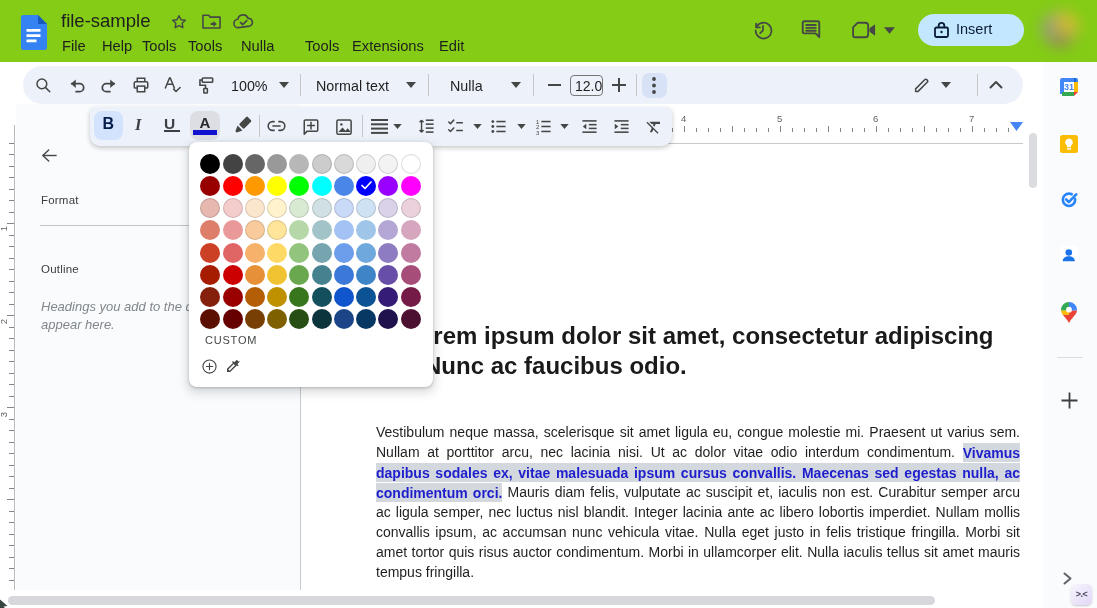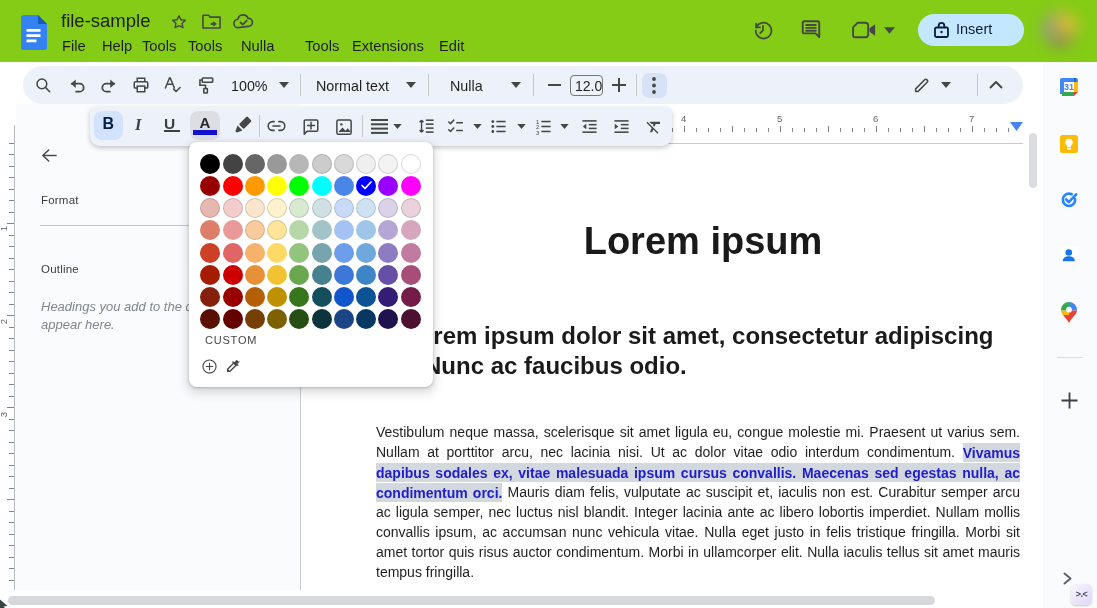--- a/index.html
+++ b/index.html
@@ -347,21 +347,20 @@
     <circle cx="8" cy="7.7" r="2.9" fill="#fff"></circle>
   </svg>
   <div class="abs" style="left:14px;top:295px;width:26px;height:1px;background:#dadce0;"></div>
 
   <svg class="abs" style="left:18px;top:330px" width="17" height="17" viewBox="0 0 17 17">
       <path d="M7.6 0.5 h1.8 v7.1 h7.1 v1.8 h-7.1 v7.1 h-1.8 v-7.1 h-7.1 v-1.8 h7.1 z" fill="#3c4043"></path>
     </svg>
 </div>
 
 <div class="abs" id="doccontent" style="left:0;top:0;width:1097px;height:608px;overflow:hidden;">
-  <div class="abs" style="left:381px;top:219px;width:644px;text-align:center;font-size:38px;font-weight:700;color:#1a1a1a;line-height:44px;white-space:nowrap;">Lorem ipsum</div>
   <div class="abs" style="left:376px;top:321px;width:644px;font-size:24px;font-weight:700;color:#1a1a1a;line-height:30px;text-indent:28px;">Lorem ipsum dolor sit amet, consectetur adipiscing elit. Nunc ac faucibus odio.</div>
   <div class="abs" style="left:376px;top:422px;width:644px;font-size:14px;color:#1f1f1f;line-height:20px;text-align:justify;">Vestibulum neque massa, scelerisque sit amet ligula eu, congue molestie mi. Praesent ut varius sem. Nullam at porttitor arcu, nec lacinia nisi. Ut ac dolor vitae odio interdum condimentum. <b style="color:#1e1ecc;background:#d3d7de;padding:1.5px 0;">Vivamus dapibus sodales ex, vitae malesuada ipsum cursus convallis. Maecenas sed egestas nulla, ac condimentum orci.</b> Mauris diam felis, vulputate ac suscipit et, iaculis non est. Curabitur semper arcu ac ligula semper, nec luctus nisl blandit. Integer lacinia ante ac libero lobortis imperdiet. Nullam mollis convallis ipsum, ac accumsan nunc vehicula vitae. Nulla eget justo in felis tristique fringilla. Morbi sit amet tortor quis risus auctor condimentum. Morbi in ullamcorper elit. Nulla iaculis tellus sit amet mauris tempus fringilla.</div>
 </div>
 
 <div class="abs" id="toolbar2" style="left:90px;top:107px;width:582px;height:39px;background:#edf2fa;border-radius:6px 6px 10px 10px;box-shadow:0 2px 5px rgba(0,0,0,.22);">
 
   <div class="abs" style="left:4px;top:3.5px;width:29px;height:29px;border-radius:8px;background:#d3e3fd;"></div>
   <div class="abs" style="left:12.5px;top:8px;font-size:16px;font-weight:700;color:#041e49;">B</div>
 
   <div class="abs" style="left:45px;top:8px;font-size:16.5px;font-style:italic;font-weight:600;color:#3c4043;font-family:'Liberation Serif',serif;">I</div>

